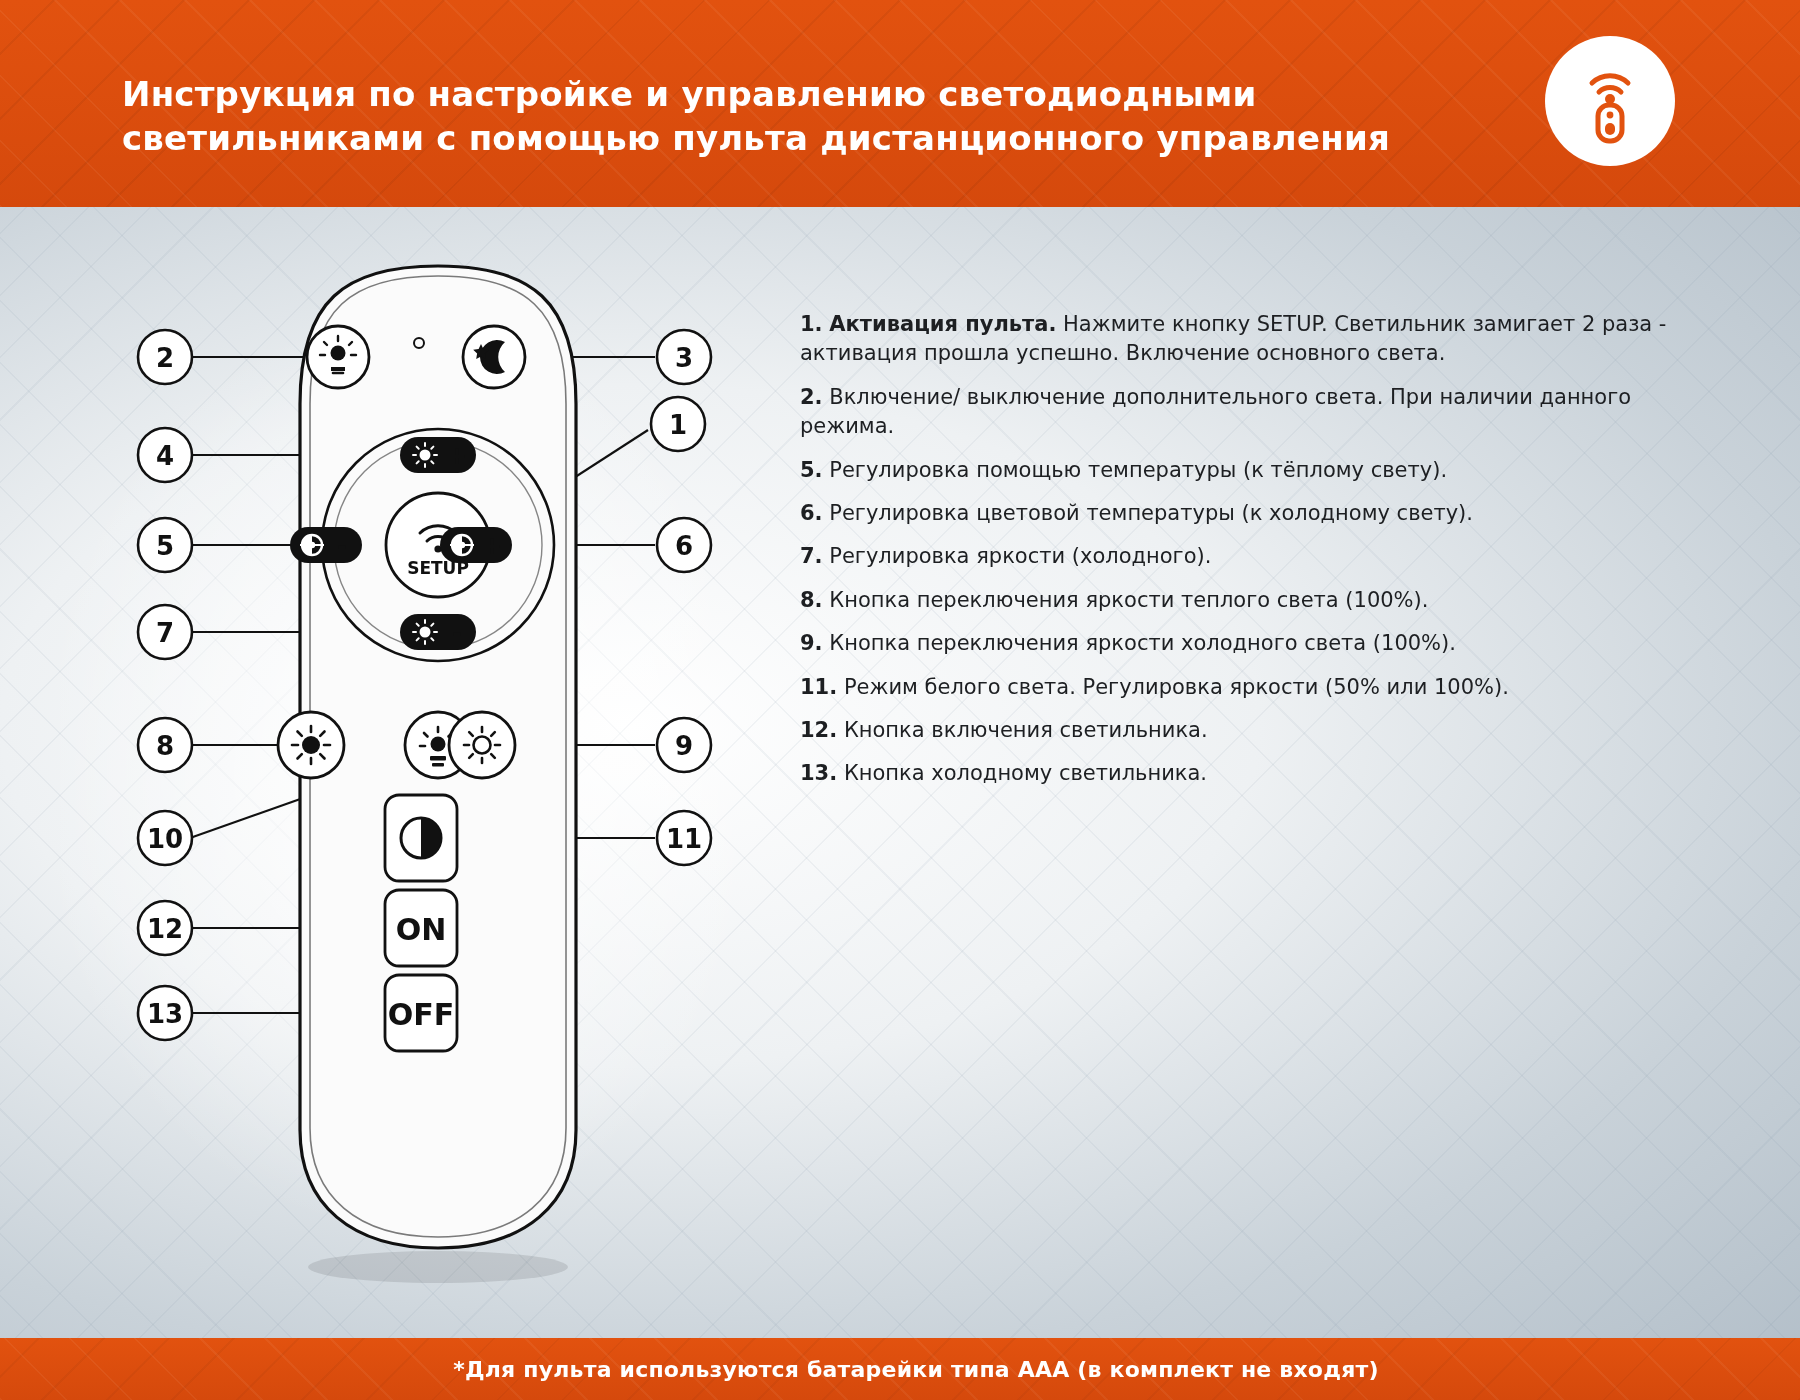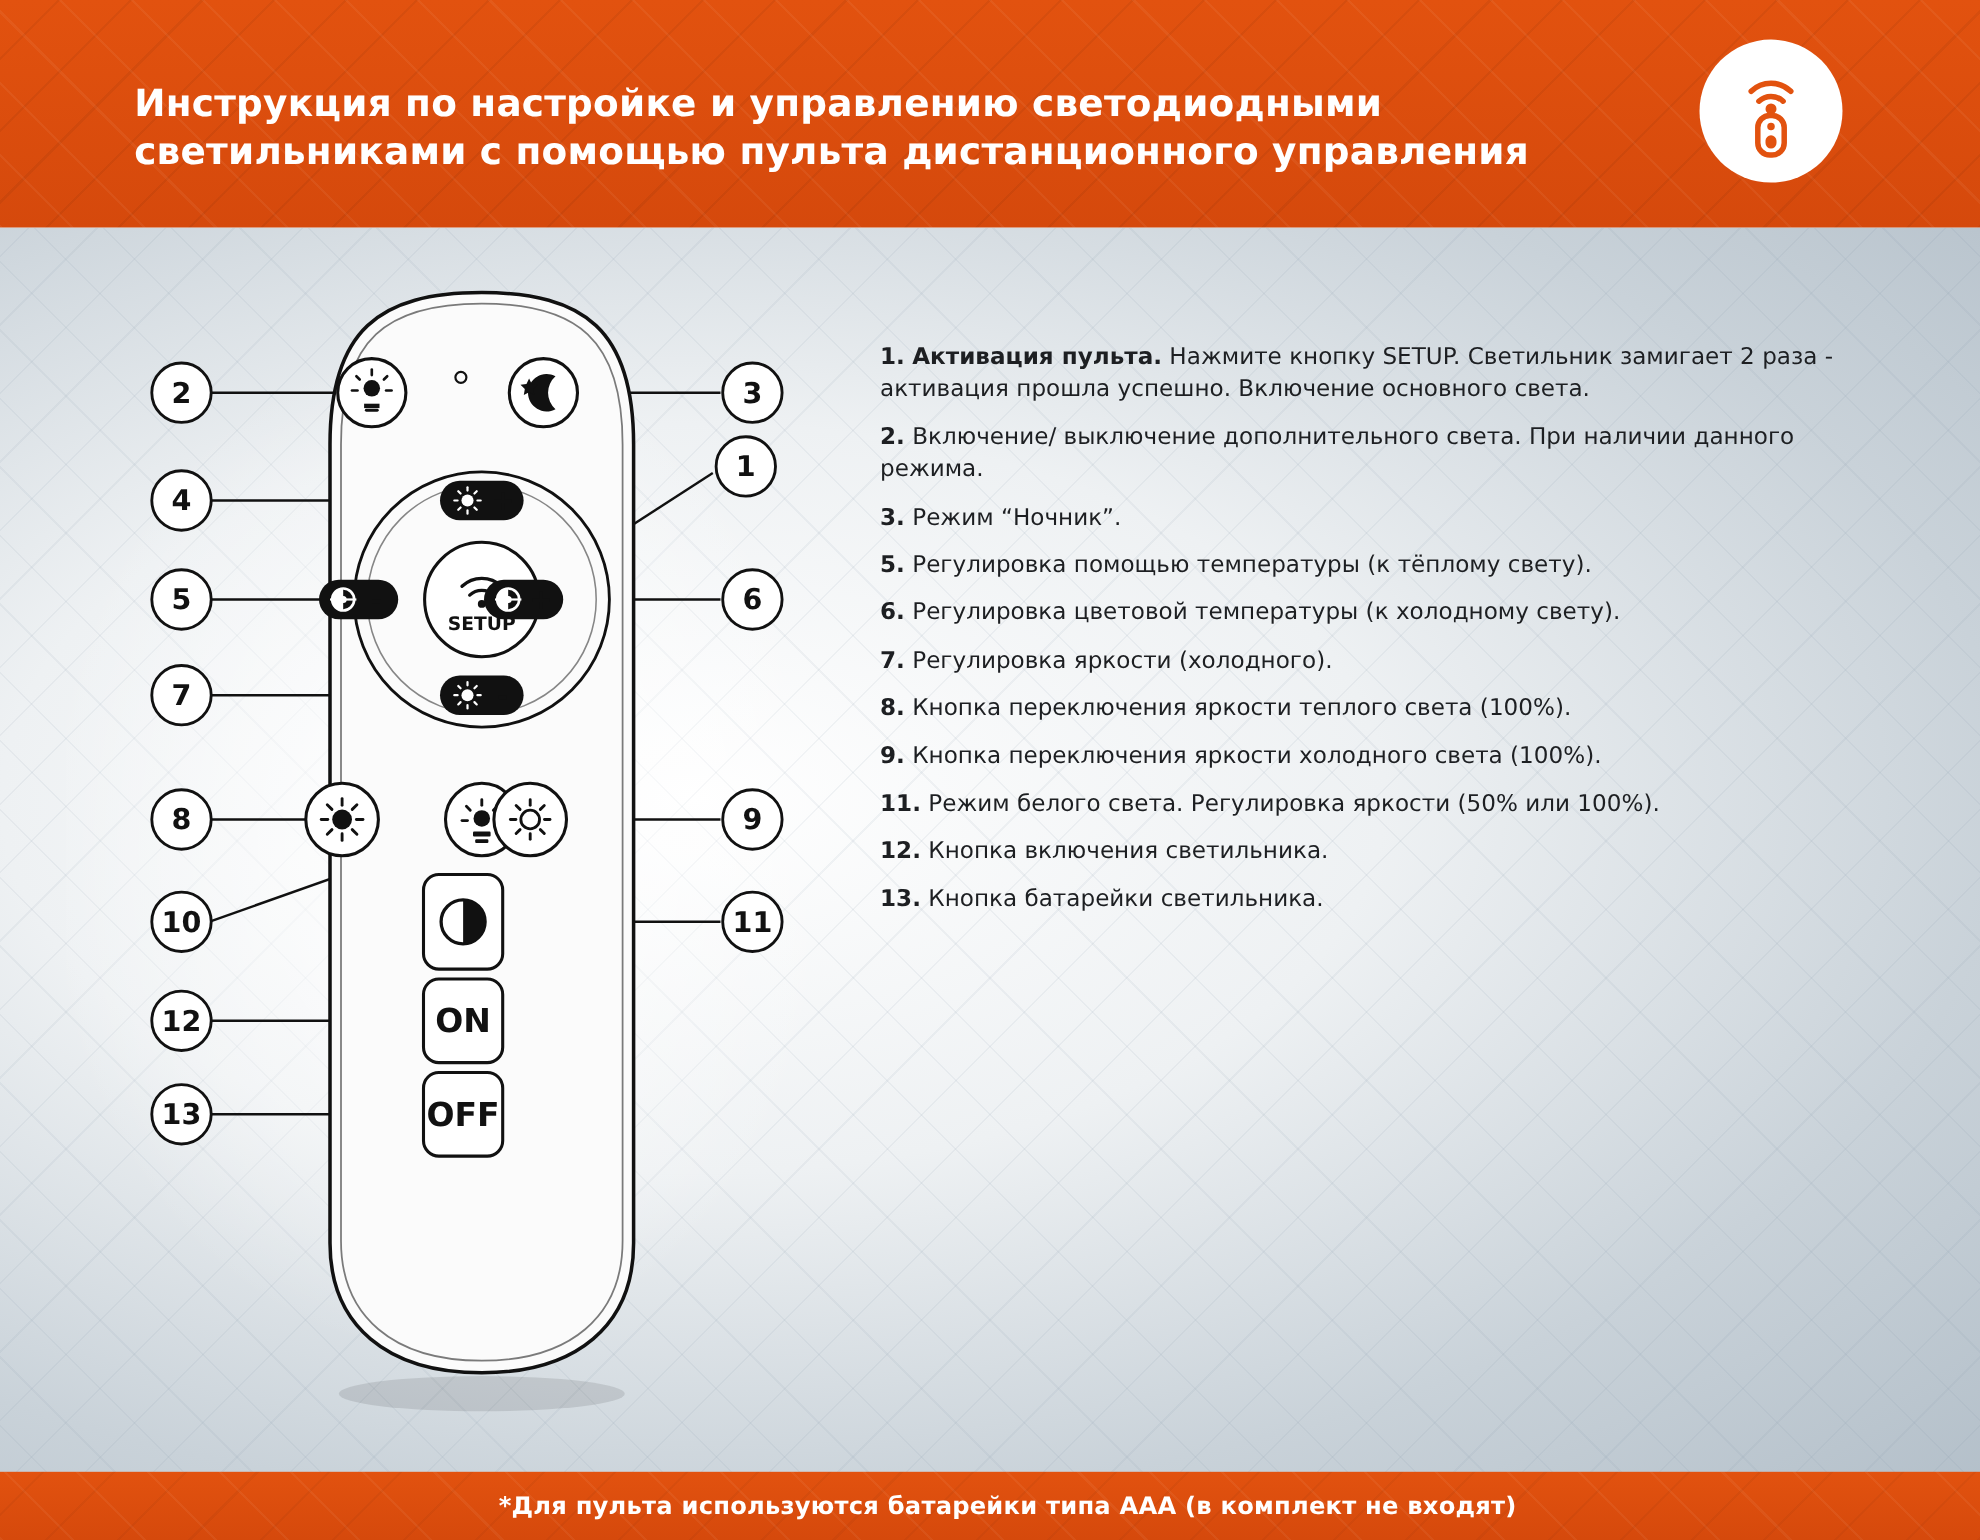--- a/index.html
+++ b/index.html
@@ -376,23 +376,20 @@
 
   <div class="instructions">
     <div class="instr-item">
       <b>1.</b>
       <b>Активация пульта.</b><span> Нажмите кнопку SETUP. Светильник замигает 2 раза - активация прошла успешно. Включение основного света.</span>
     </div>
     <div class="instr-item">
       <b>2.</b><span> Включение/ выключение дополнительного света. При наличии данного режима.</span>
     </div>
     <div class="instr-item">
-      <b>3.</b><span> Режим “Ночник”.</span>
-    </div>
-    <div class="instr-item">
       <b>5.</b><span> Регулировка помощью температуры (к тёплому свету).</span>
     </div>
     <div class="instr-item">
       <b>6.</b><span> Регулировка цветовой температуры (к холодному свету).</span>
     </div>
     <div class="instr-item">
       <b>7.</b><span> Регулировка яркости (холодного).</span>
     </div>
     <div class="instr-item">
       <b>8.</b><span> Кнопка переключения яркости теплого света (100%).</span>
@@ -400,21 +397,21 @@
     <div class="instr-item">
       <b>9.</b><span> Кнопка переключения яркости холодного света (100%).</span>
     </div>
     <div class="instr-item">
       <b>11.</b><span> Режим белого света. Регулировка яркости (50% или 100%).</span>
     </div>
     <div class="instr-item">
       <b>12.</b><span> Кнопка включения светильника.</span>
     </div>
     <div class="instr-item">
-      <b>13.</b><span> Кнопка батарейки светильника.</span>
+      <b>13.</b><span> Кнопка холодному светильника.</span>
     </div>
   </div>
 
   <div class="footer-band">
     <div class="pattern"></div>
   </div>
   <div class="footer-text">*Для пульта используются батарейки типа ААА (в комплект не входят)</div>
 
 </div>
 

